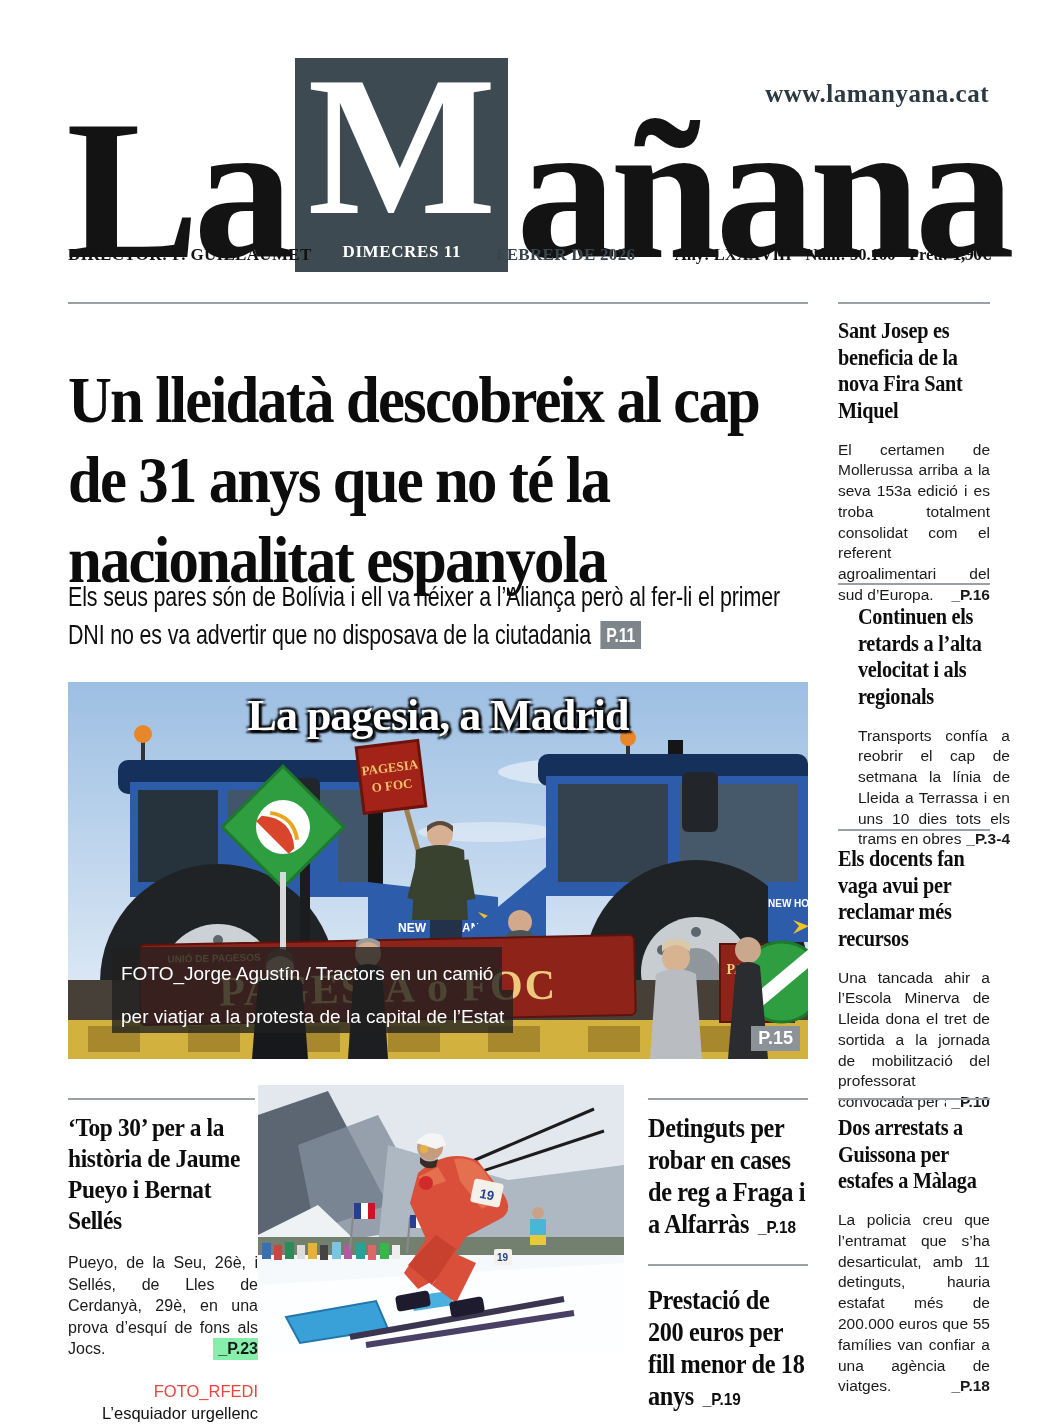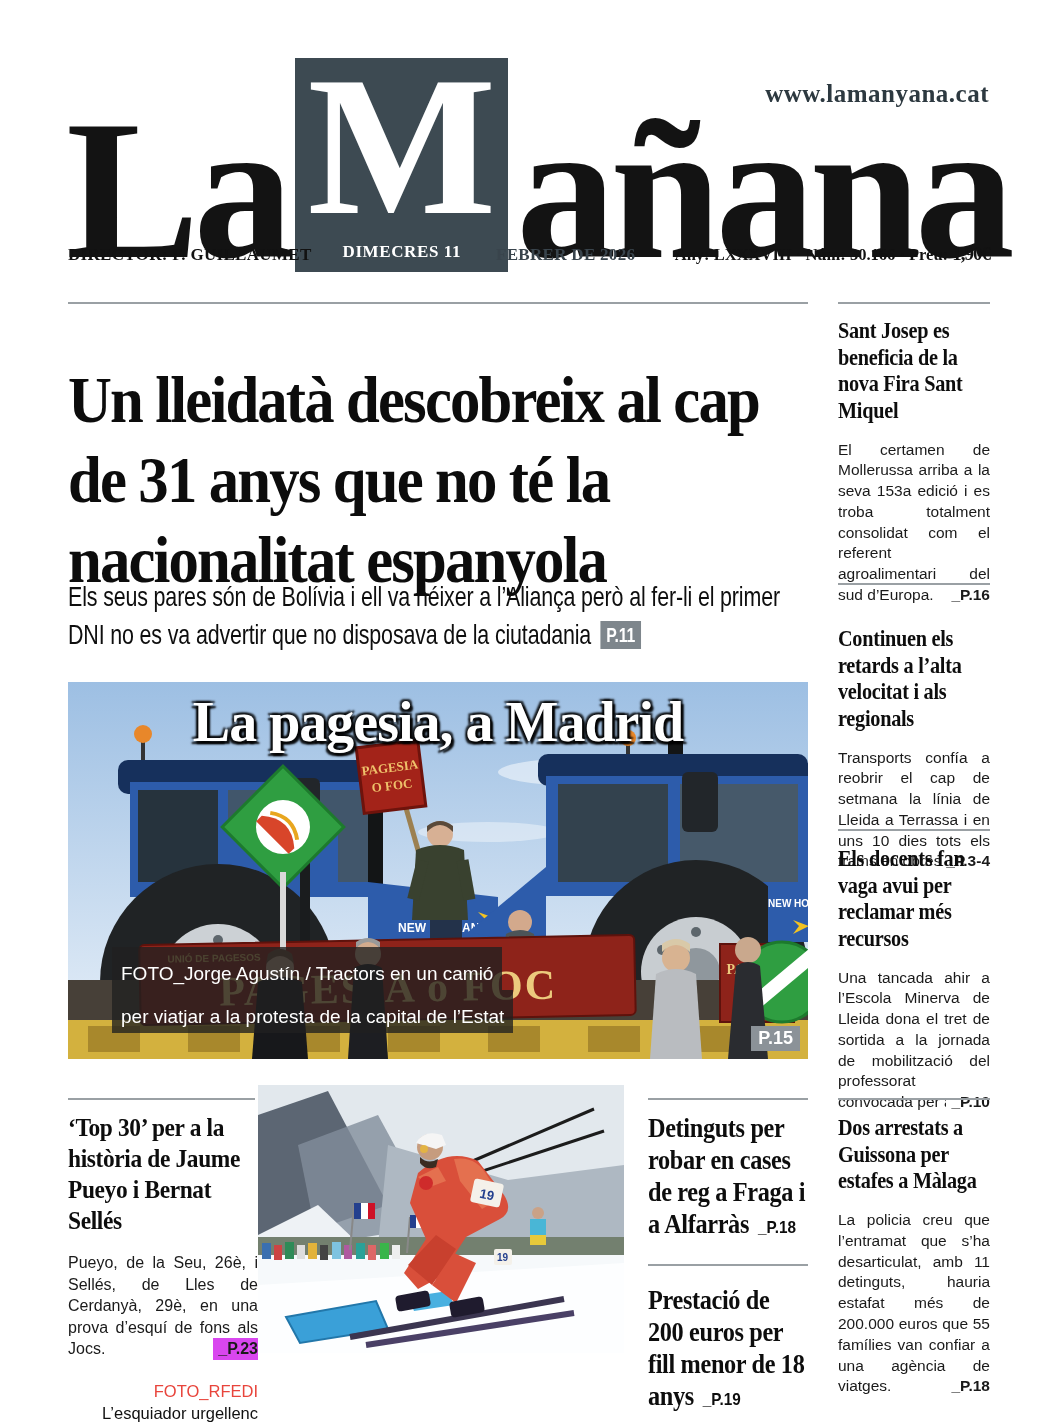--- a/index.html
+++ b/index.html
@@ -35,21 +35,21 @@
             transform:scaleX(.935);transform-origin:0 0;}
   .subheadline{position:absolute;left:68px;top:577px;width:985px;
                font-size:28.5px;line-height:38px;color:#0e0e0e;letter-spacing:-.2px;
                transform:scaleX(.752);transform-origin:0 0;font-weight:500;}
   .badge{display:inline-block;background:#7e868c;color:#fff;font-weight:bold;
          font-size:21px;line-height:28px;padding:0 8px;margin-left:12px;vertical-align:2px;}
 
   
   .photo{position:absolute;left:68px;top:682px;width:740px;height:377px;overflow:hidden;background:#9cb9d8;}
   .photo-title{position:absolute;left:0;right:0;top:8px;text-align:center;
-               font-family:"Liberation Serif",serif;font-weight:bold;font-size:56px;
+               font-family:"Liberation Serif",serif;font-weight:bold;font-size:44px;
                letter-spacing:-1px;color:#fff;
                text-shadow:3px 3px 2px rgba(0,0,0,.95),-2px -2px 2px rgba(0,0,0,.8),
                            2px -2px 2px rgba(0,0,0,.8),-2px 3px 2px rgba(0,0,0,.9);}
   .photo-caption{position:absolute;left:0;bottom:26px;display:flex;flex-direction:column;
                  align-items:flex-start;}
   .photo-caption span{background:rgba(32,32,32,.78);color:#fff;font-size:19px;
                       line-height:26px;padding:14px 9px 3px 9px;margin-left:44px;}
   .p-badge{position:absolute;right:8px;bottom:8px;background:#8b9298;color:#fff;
            font-weight:bold;font-size:18px;padding:2px 7px;}
 
@@ -60,21 +60,21 @@
            transform:scaleX(.9);transform-origin:0 0;margin:0 0 11px 0;}
   .s-body{font-size:15.5px;line-height:20.8px;text-align:justify;position:relative;color:#1a1a1a;}
   .s-body .ref{position:absolute;right:0;bottom:0;background:#fff;padding-left:5px;font-weight:bold;}
 
   
   .b-left{position:absolute;left:68px;top:1112px;width:190px;}
   .b-title{font-family:"Liberation Serif",serif;font-weight:bold;font-size:26px;
            line-height:31px;letter-spacing:-.4px;color:#0d0d0d;width:212px;
            transform:scaleX(.9);transform-origin:0 0;margin:0 0 14px 0;}
   .b-body{font-size:16px;line-height:21.5px;text-align:justify;position:relative;color:#1a1a1a;}
-  .b-body .ref{position:absolute;right:0;bottom:0;background:#d946ef;padding-left:5px;font-weight:bold;margin-top:37px;}
+  .b-body .ref{position:absolute;right:0;bottom:0;background:#86efac;padding-left:5px;font-weight:bold;margin-top:37px;}
   .credit{margin-top:20px;text-align:right;font-size:16.5px;line-height:22px;color:#111;}
   .credit-label{color:#e8453c;}
 
   .skier{position:absolute;left:258px;top:1085px;width:366px;height:268px;overflow:hidden;}
 
   .b-mid{position:absolute;left:648px;top:1112px;width:162px;}
   .m-title{font-family:"Liberation Serif",serif;font-weight:bold;font-size:27px;
            line-height:32px;letter-spacing:-.4px;color:#0d0d0d;width:180px;
            transform:scaleX(.9);transform-origin:0 0;margin:0;}
   .m-ref{font-family:"Liberation Sans",sans-serif;font-size:17px;font-weight:bold;
@@ -257,21 +257,21 @@
     </div>
     <div class="p-badge">P.15</div>
   </figure>
 
   <article class="side-art" style="top:318px;">
     <h2 class="s-title">Sant Josep es beneficia de la nova Fira Sant Miquel</h2>
     <p class="s-body"><span>El certamen de Mollerussa arriba a la seva 153a edició i es troba totalment consolidat com el referent agroalimentari del sud d’Europa.</span><span class="ref">_P.16</span></p>
   </article>
   <div class="rule" style="left:838px;top:583px;width:152px;"></div>
 
-  <article class="side-art" style="top:626px;">
+  <article class="side-art" style="top:604px;margin-left:20px;">
     <h2 class="s-title">Continuen els retards a l’alta velocitat i als regionals</h2>
     <p class="s-body"><span>Transports confía a reobrir el cap de setmana la línia de Lleida a Terrassa i en uns 10 dies tots els trams en obres.</span><span class="ref">_P.3-4</span></p>
   </article>
   <div class="rule" style="left:838px;top:829px;width:152px;"></div>
 
   <article class="side-art" style="top:846px;">
     <h2 class="s-title">Els docents fan vaga avui per reclamar més recursos</h2>
     <p class="s-body"><span>Una tancada ahir a l’Escola Minerva de Lleida dona el tret de sortida a la jornada de mobilització del professorat convocada per avui.</span><span class="ref">_P.10</span></p>
   </article>
   <div class="rule" style="left:838px;top:1098px;width:152px;"></div>

